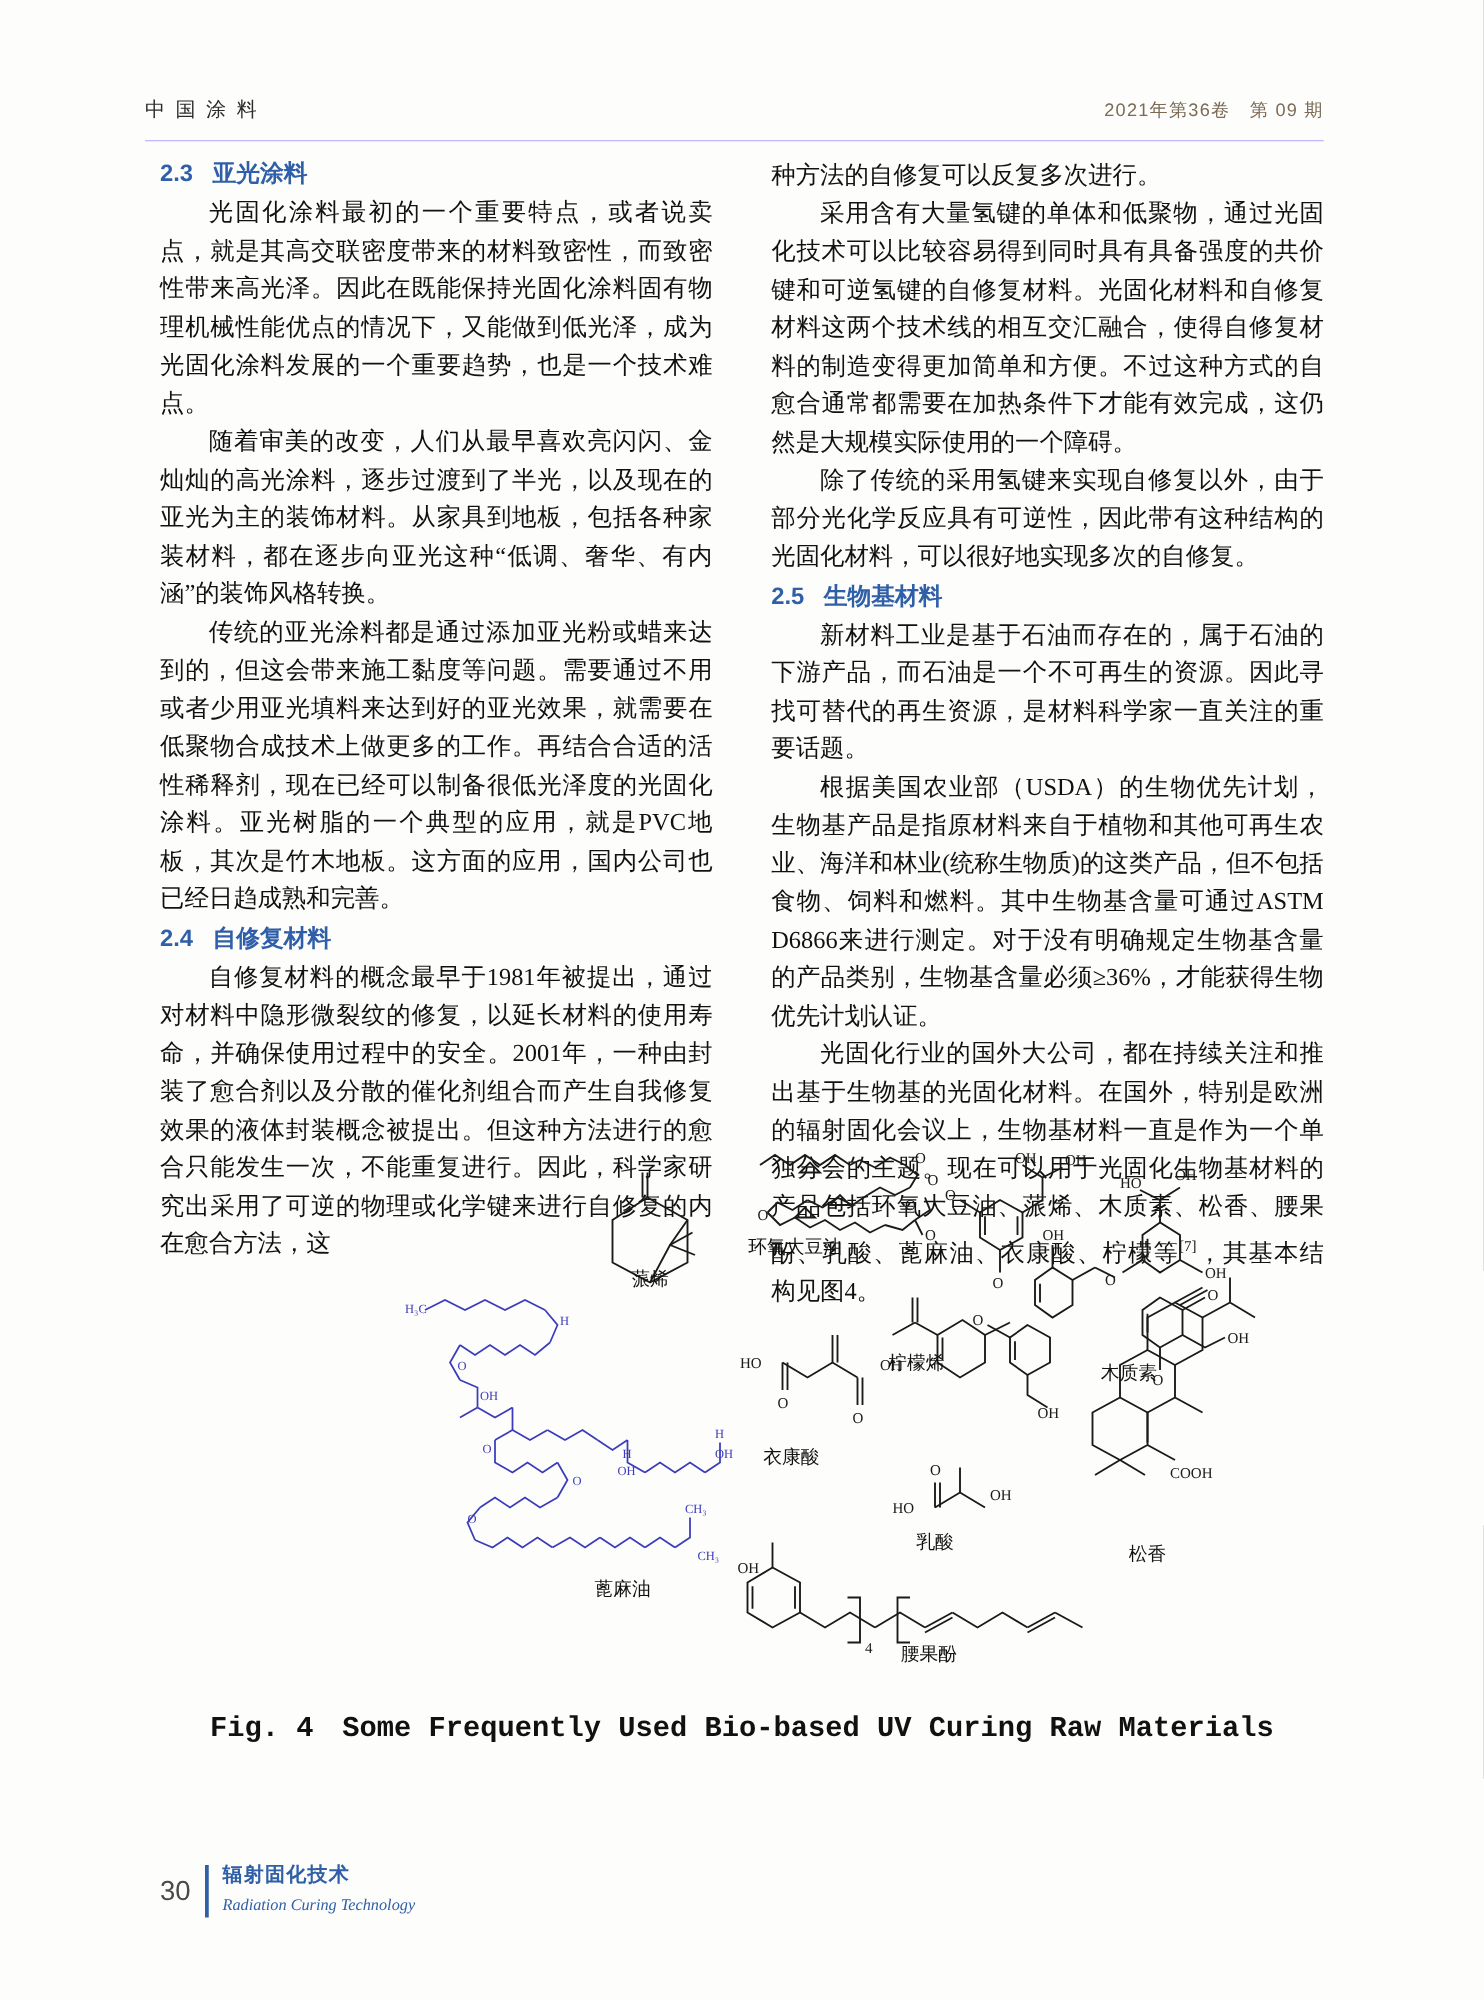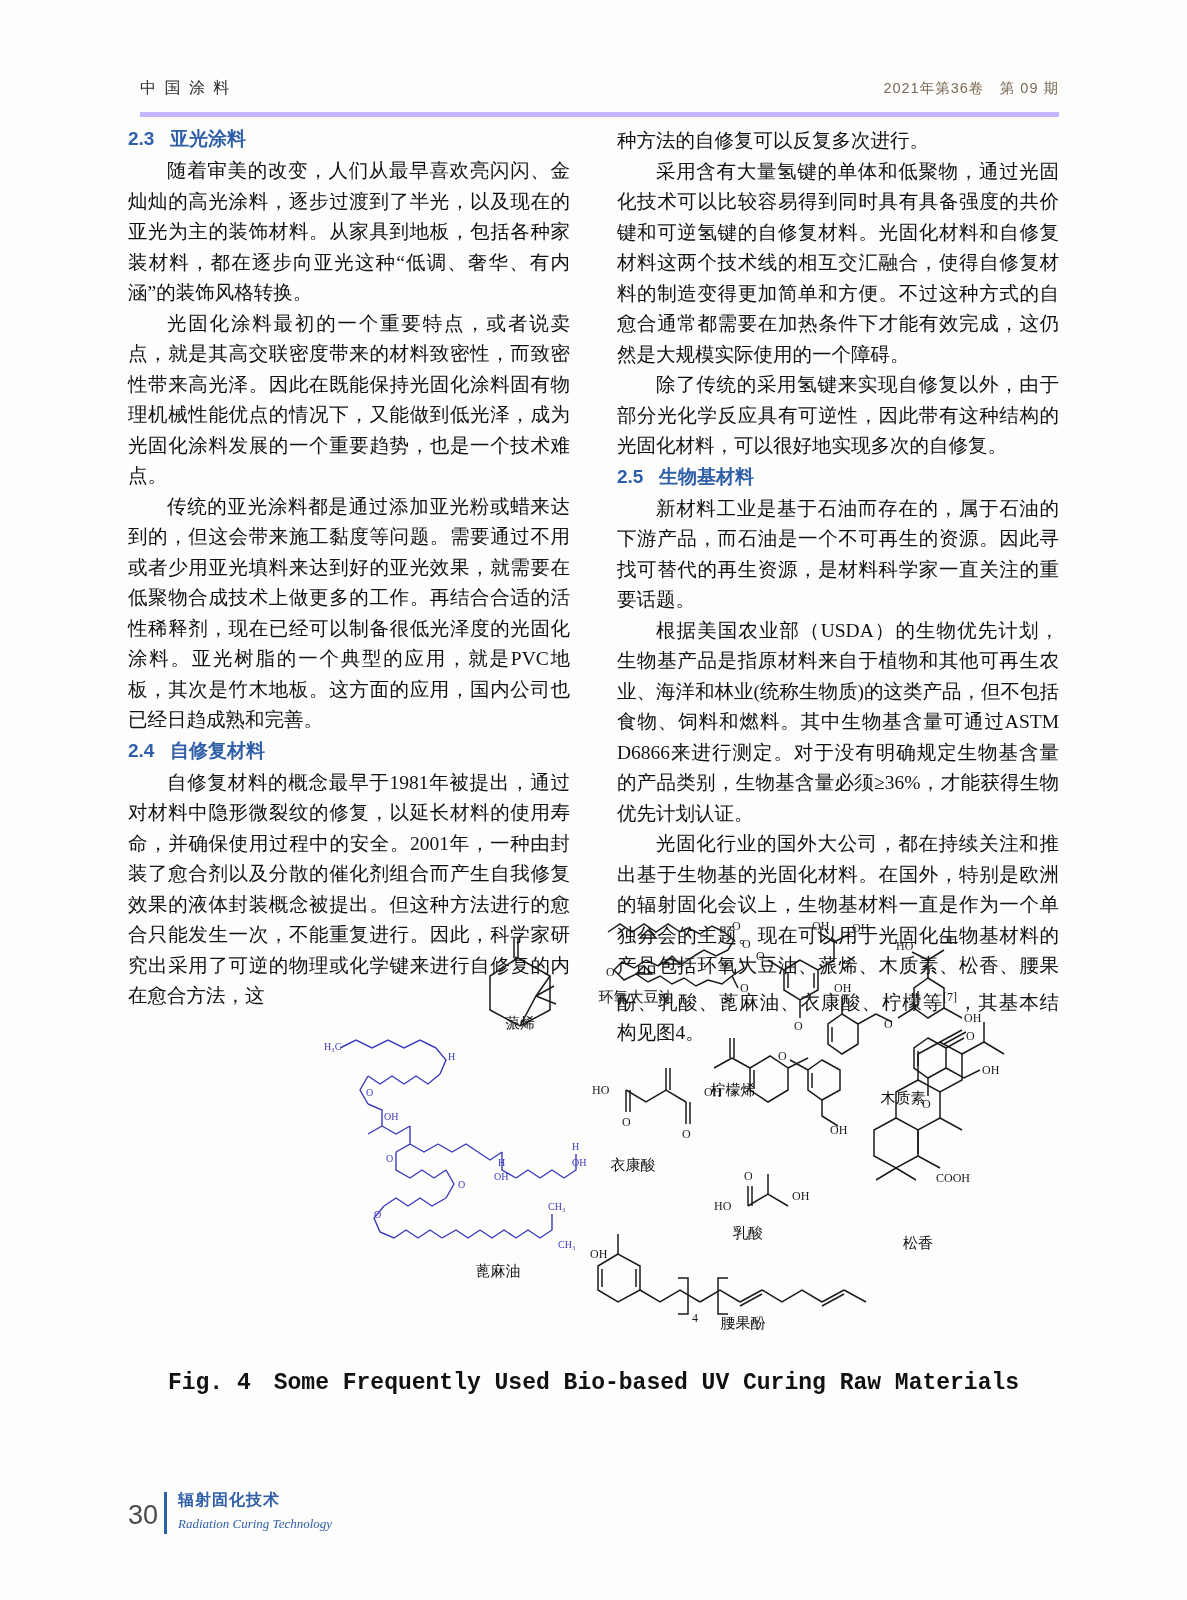--- a/index.html
+++ b/index.html
@@ -3,22 +3,22 @@
 <meta charset="utf-8">
 <style>
   html,body{margin:0;padding:0;background:#b8b8b8;}
   body{font-family:"Liberation Serif","DejaVu Serif",serif;}
   .page{
     width:1187px;height:1600px;background:#fdfdfb;margin:0 auto;position:relative;
     box-sizing:border-box;overflow:hidden;
   }
   
   .hdr{
-    position:absolute;left:140px;right:128px;top:78px;height:34px;
-    border-bottom:5px solid #c4b5fd;
+    position:absolute;left:116px;right:128px;top:78px;height:34px;
+    border-bottom:1px solid #c4b5fd;
   }
   .hdr .left{
     position:absolute;left:0;top:0;font-size:16px;letter-spacing:2px;color:#2b2b2b;
     font-family:"Liberation Sans","DejaVu Sans",sans-serif;
   }
   .hdr .right{
     position:absolute;right:0;top:1px;font-size:14.5px;color:#7b6a56;letter-spacing:1px;
     font-family:"Liberation Sans","DejaVu Sans",sans-serif;
   }
   
@@ -56,21 +56,21 @@
     font-family:"Liberation Sans","DejaVu Sans",sans-serif;
   }
   .caption .en{
     font-family:Liberation Mono, monospace;font-weight:bold;font-size:23px;
   }
   
   .footer{
     position:absolute;left:128px;bottom:62px;width:400px;height:48px;
   }
   .footer .pg{
-    position:absolute;left:0;top:10px;font-size:27px;color:#4a4a4a;
+    position:absolute;left:0;top:10px;font-size:22px;color:#4a4a4a;
     font-family:"Liberation Sans","DejaVu Sans",sans-serif;
   }
   .footer .bar{
     position:absolute;left:36px;top:2px;width:3px;height:42px;background:#2f5fa8;
   }
   .footer .cn{
     position:absolute;left:50px;top:0px;font-size:16px;color:#2f5fa8;font-weight:bold;
     font-family:"Liberation Sans","DejaVu Sans",sans-serif;letter-spacing:1px;
   }
   .footer .en{
@@ -92,22 +92,22 @@
     <div class="left">中 国 涂 料</div>
     <div class="right">2021年第36卷　第 09 期</div>
   </div>
 
   <div class="cols">
 
     <div class="col left">
       <h2 class="sec">
         <span class="num">2.3</span><span>亚光涂料</span>
       </h2>
+      <p class="tx">光固化涂料最初的一个重要特点，或者说卖点，就是其高交联密度带来的材料致密性，而致密性带来高光泽。因此在既能保持光固化涂料固有物理机械性能优点的情况下，又能做到低光泽，成为光固化涂料发展的一个重要趋势，也是一个技术难点。</p>
       <p class="tx">随着审美的改变，人们从最早喜欢亮闪闪、金灿灿的高光涂料，逐步过渡到了半光，以及现在的亚光为主的装饰材料。从家具到地板，包括各种家装材料，都在逐步向亚光这种“低调、奢华、有内涵”的装饰风格转换。</p>
-      <p class="tx">光固化涂料最初的一个重要特点，或者说卖点，就是其高交联密度带来的材料致密性，而致密性带来高光泽。因此在既能保持光固化涂料固有物理机械性能优点的情况下，又能做到低光泽，成为光固化涂料发展的一个重要趋势，也是一个技术难点。</p>
       <p class="tx">传统的亚光涂料都是通过添加亚光粉或蜡来达到的，但这会带来施工黏度等问题。需要通过不用或者少用亚光填料来达到好的亚光效果，就需要在低聚物合成技术上做更多的工作。再结合合适的活性稀释剂，现在已经可以制备很低光泽度的光固化涂料。亚光树脂的一个典型的应用，就是PVC地板，其次是竹木地板。这方面的应用，国内公司也已经日趋成熟和完善。</p>
       <h2 class="sec tight">
         <span class="num">2.4</span><span>自修复材料</span>
       </h2>
       <p class="tx">自修复材料的概念最早于1981年被提出，通过对材料中隐形微裂纹的修复，以延长材料的使用寿命，并确保使用过程中的安全。2001年，一种由封装了愈合剂以及分散的催化剂组合而产生自我修复效果的液体封装概念被提出。但这种方法进行的愈合只能发生一次，不能重复进行。因此，科学家研究出采用了可逆的物理或化学键来进行自修复的内在愈合方法，这</p>
     </div>
 
     <div class="col right">
       <p class="tx noind">种方法的自修复可以反复多次进行。</p>
       <p class="tx">采用含有大量氢键的单体和低聚物，通过光固化技术可以比较容易得到同时具有具备强度的共价键和可逆氢键的自修复材料。光固化材料和自修复材料这两个技术线的相互交汇融合，使得自修复材料的制造变得更加简单和方便。不过这种方式的自愈合通常都需要在加热条件下才能有效完成，这仍然是大规模实际使用的一个障碍。</p>

